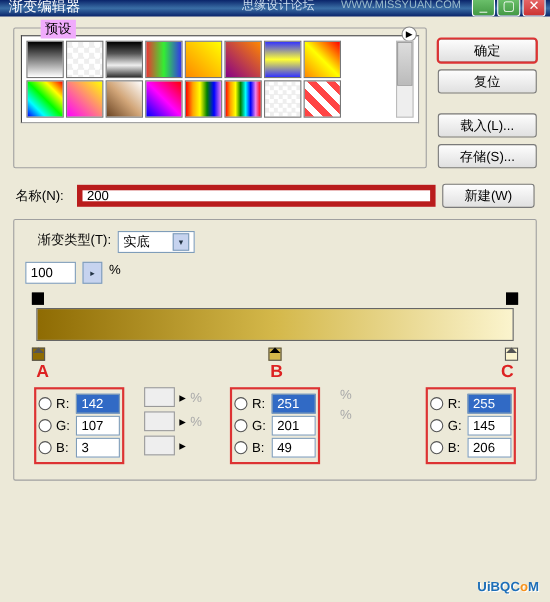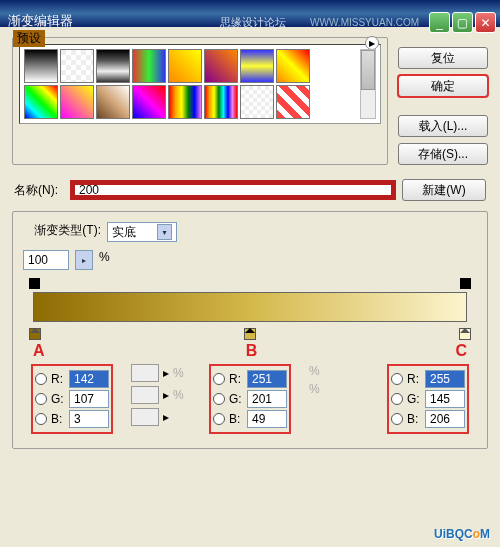--- a/index.html
+++ b/index.html
@@ -1,28 +1,28 @@
 <!DOCTYPE html>
 <html><head>
 <meta charset="utf-8">
 <style>
 *{margin:0;padding:0;box-sizing:border-box;font-family:"Microsoft YaHei",SimSun,Arial,sans-serif;font-size:12px}
 body{background:#ece9d8;width:500px;height:547px;overflow:hidden;position:relative}
-.titlebar{height:27px;background:linear-gradient(to bottom,#0a246a 0%,#3a6ea5 50%,#0a246a 100%);display:flex;align-items:flex-start;justify-content:space-between;padding:12px 4px;color:#fff}
+.titlebar{height:15px;background:linear-gradient(to bottom,#0a246a 0%,#3a6ea5 50%,#0a246a 100%);display:flex;align-items:flex-end;justify-content:space-between;padding:0 4px;color:#fff}
 .titlebar .title{font-size:13px;padding-left:4px}
 .titlebar .right{display:flex;align-items:center;gap:2px}
 .titlebar .brand{font-size:11px;margin-right:22px;color:#cde}
 .titlebar .url{font-size:10px;color:#9bc;margin-right:8px}
 .winbtn{width:21px;height:21px;background:linear-gradient(#e8e8e8,#c0c0c0);border:1px solid #fff;border-radius:3px;display:flex;align-items:center;justify-content:center}
 .winbtn.green{background:linear-gradient(#7c7,#494)}
 .winbtn.red{background:linear-gradient(#e77,#c33)}
 .content{padding:10px 12px 8px 12px}
 .presets-row{display:flex;gap:10px}
 .presets-panel{flex:1;border:1px solid #a0a0a0;border-radius:2px;padding:6px 6px 22px 6px;position:relative;background:#ece9d8}
-.presets-panel .legend{position:absolute;top:-8px;left:0;background:#a16207;padding:0 4px;color:#000}
+.presets-panel .legend{position:absolute;top:-8px;left:24px;background:#f0abfc;padding:0 4px;color:#000}
 .play-icon{position:absolute;top:-2px;right:8px;width:14px;height:14px;border:1px solid #888;border-radius:50%;background:#fff;display:flex;align-items:center;justify-content:center;font-size:8px}
 .swatch-area{background:#fff;border:1px inset #999;padding:4px;display:flex;gap:6px}
 .swatch-grid{display:flex;flex-wrap:wrap;gap:2px;width:310px}
 .swatch{width:34px;height:34px;border:1px solid #777}
 .scroll-track{width:16px;background:#eee;border:1px solid #bbb;margin-left:auto;position:relative}
 .scroll-thumb{position:absolute;top:0;left:0;right:0;height:40px;background:linear-gradient(#ddd,#bbb);border:1px solid #999}
 .rbuttons{width:90px;display:flex;flex-direction:column;gap:6px;padding-top:10px}
 .btn{height:22px;background:linear-gradient(#fdfdfd,#e0e0e0);border:1px solid #7a7a7a;border-radius:3px;display:flex;align-items:center;justify-content:center;cursor:pointer}
 .btn.highlight{outline:2px solid #d33;outline-offset:-1px}
 .name-row{display:flex;align-items:center;gap:6px;margin:14px 2px 10px 2px}
@@ -117,22 +117,22 @@
             <div class="swatch g14"></div>
             <div class="swatch g15"></div>
             <div class="swatch g16"></div>
           </div>
         <div class="scroll-track">
             <div class="scroll-thumb"></div>
           </div>
       </div>
     </div>
     <div class="rbuttons">
+      <div class="btn highlight">确定</div>
       <div class="btn">复位</div>
-      <div class="btn highlight">确定</div>
       <div class="spacer"></div>
       <div class="btn">载入(L)...</div>
       <div class="btn">存储(S)...</div>
     </div>
   </div>
 
   <div class="name-row">
     <span class="lbl">名称(N):</span>
     <input class="name-input" value="200" style="">
     <div class="btn">新建(W)</div>

